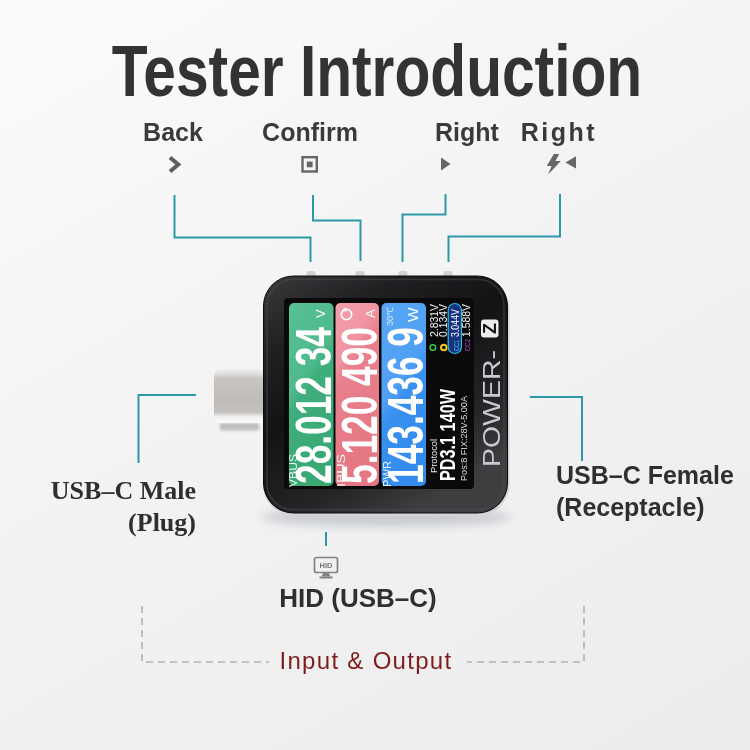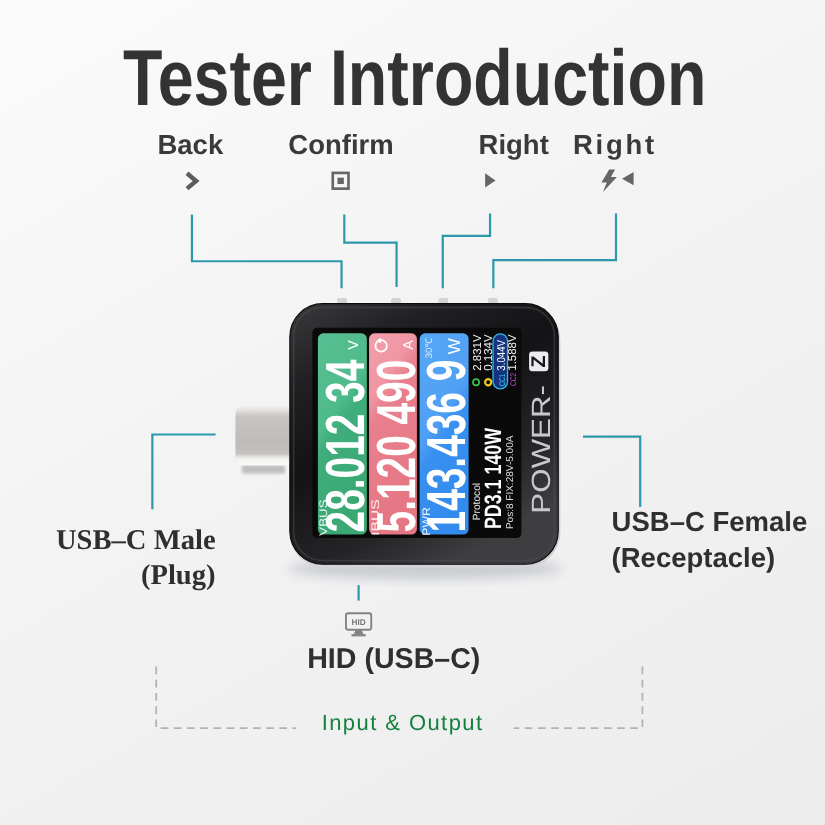--- a/index.html
+++ b/index.html
@@ -16,21 +16,21 @@
 <body>
 <div class="abs" id="title">Tester Introduction</div>
 <div class="abs btnlab" style="left:173px;">Back</div>
 <div class="abs btnlab" style="left:310px;">Confirm</div>
 <div class="abs btnlab" style="left:467px;">Right</div>
 <div class="abs btnlab" style="left:559px;letter-spacing:2.5px;">Right</div>
 
 <div class="abs sidelab" style="right:554px;top:475px;text-align:right;font-family:Liberation Serif, serif;">USB–C Male<br>(Plug)</div>
 <div class="abs sidelab" style="left:528px;top:459px;font-size:25px;margin-left:28px;">USB–C Female<br>(Receptacle)</div>
 <div class="abs sidelab" style="left:358px;top:582px;transform:translateX(-50%);">HID (USB–C)</div>
-<div class="abs" style="left:366px;top:647px;transform:translateX(-50%);font-size:20px;color:#15803d;letter-spacing:1.3px;white-space:nowrap;">Input &amp; Output</div>
+<div class="abs" style="left:366px;top:647px;transform:translateX(-50%);font-size:24px;color:#7f1d1d;letter-spacing:1.3px;white-space:nowrap;">Input &amp; Output</div>
 
 <svg class="abs" style="left:0;top:0;" width="750" height="750" viewBox="0 0 750 750" font-family="Liberation Sans">
 <defs>
   <linearGradient id="gBody" x1="0" y1="0" x2="0.6" y2="1">
     <stop offset="0" stop-color="#3a3a3d"></stop>
     <stop offset="0.25" stop-color="#202023"></stop>
     <stop offset="0.5" stop-color="#131315"></stop>
     <stop offset="0.8" stop-color="#252528"></stop>
     <stop offset="1" stop-color="#3e3e41"></stop>
   </linearGradient>

